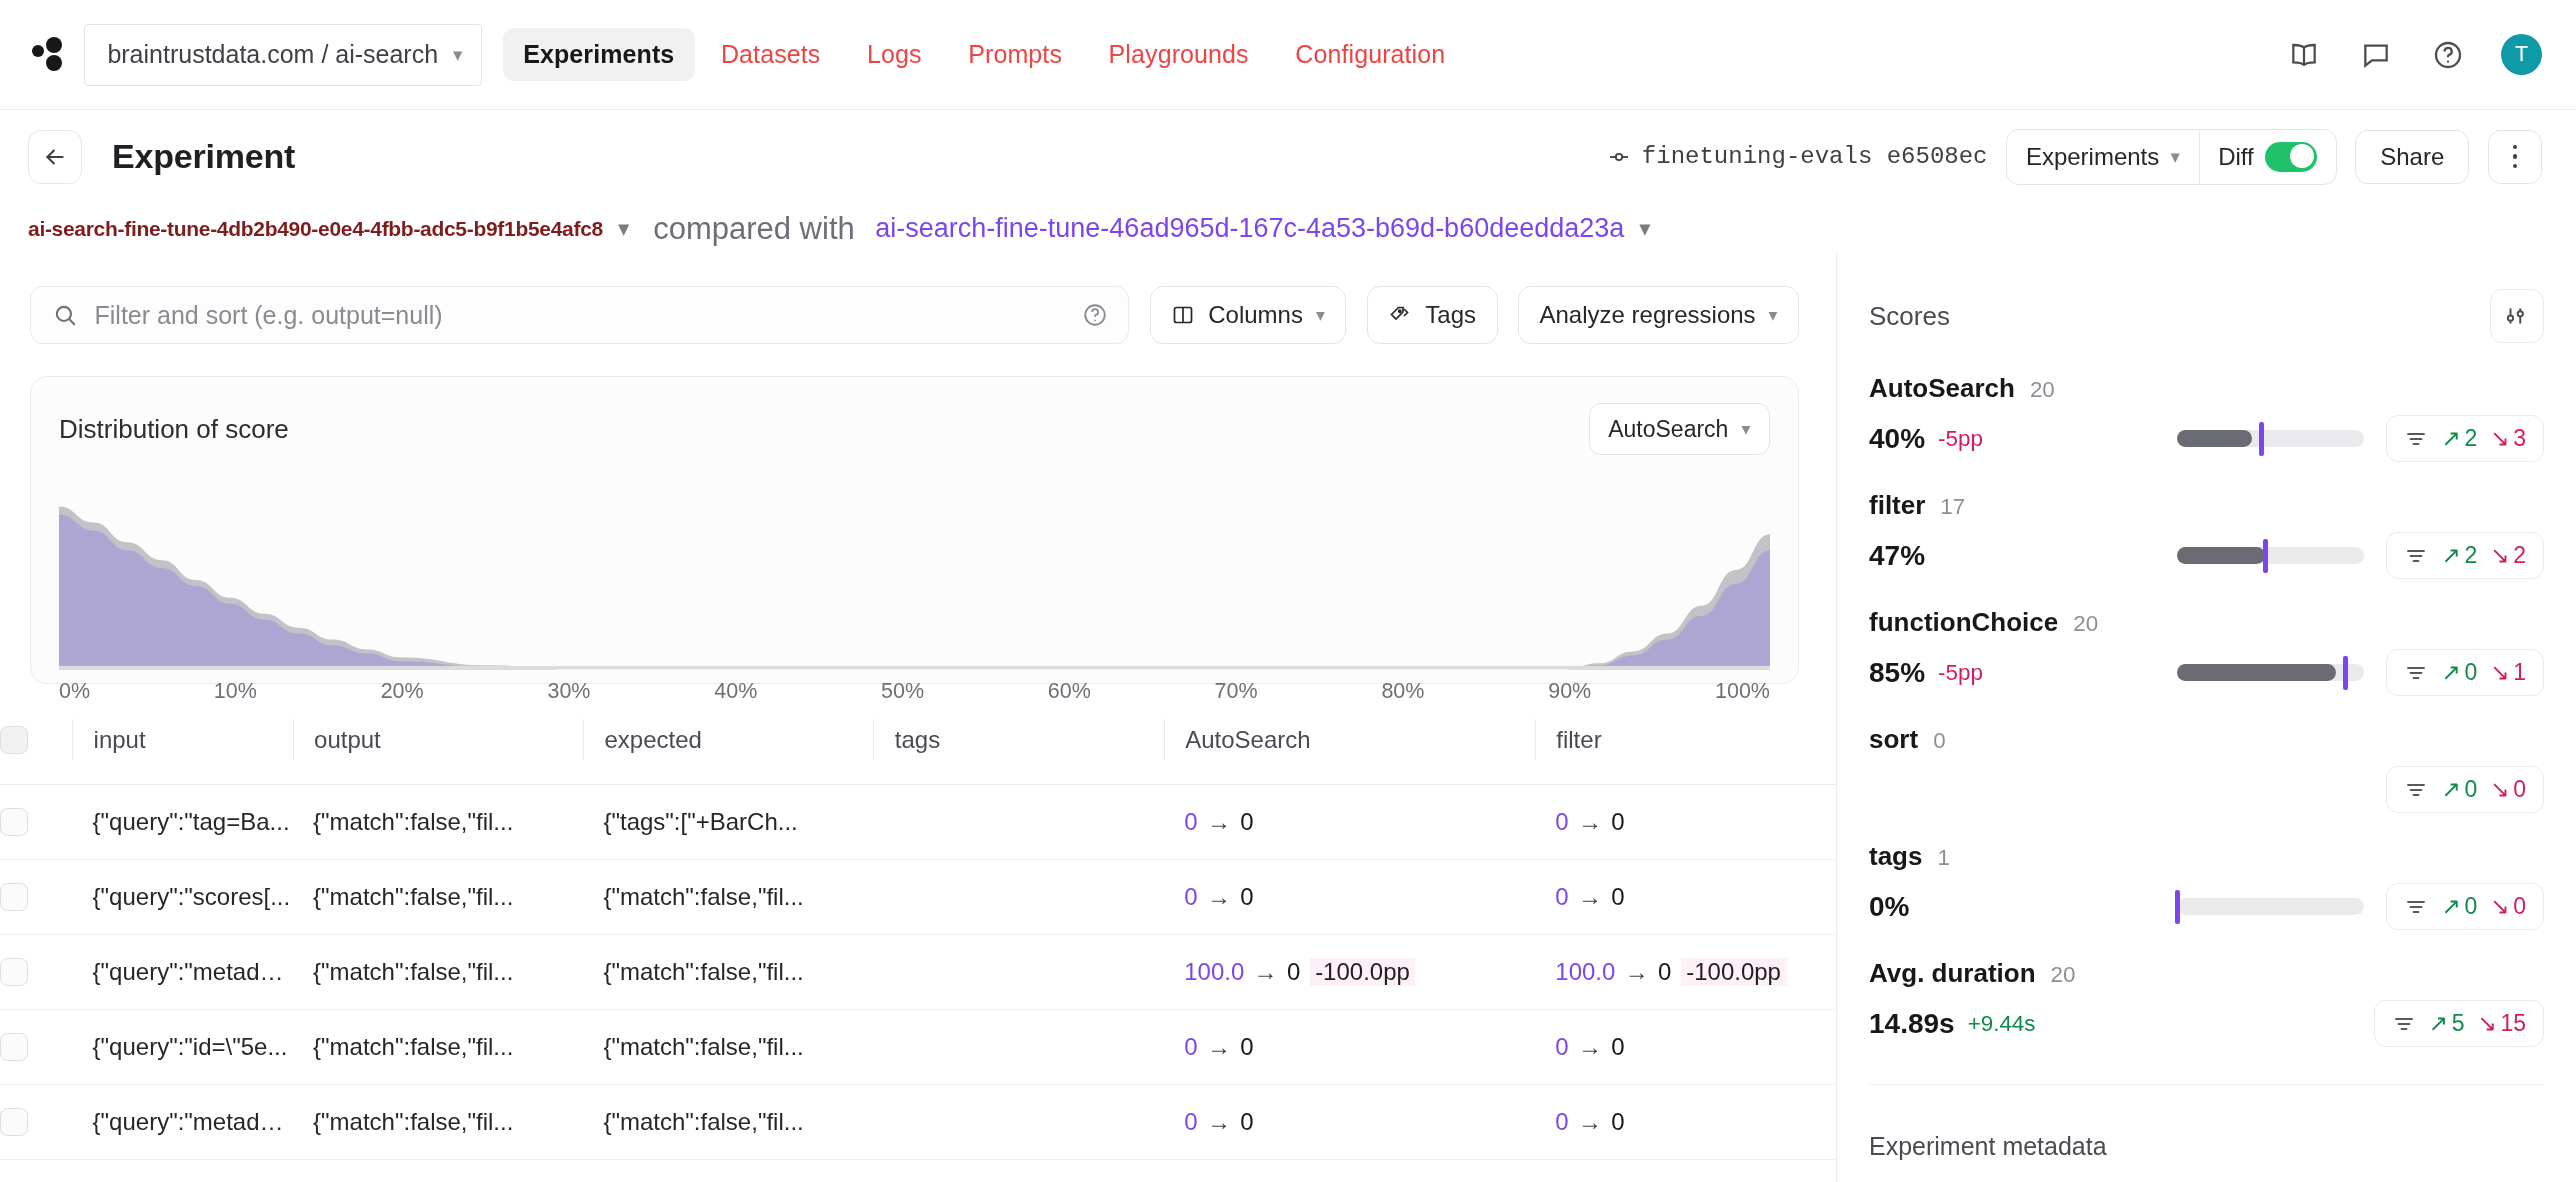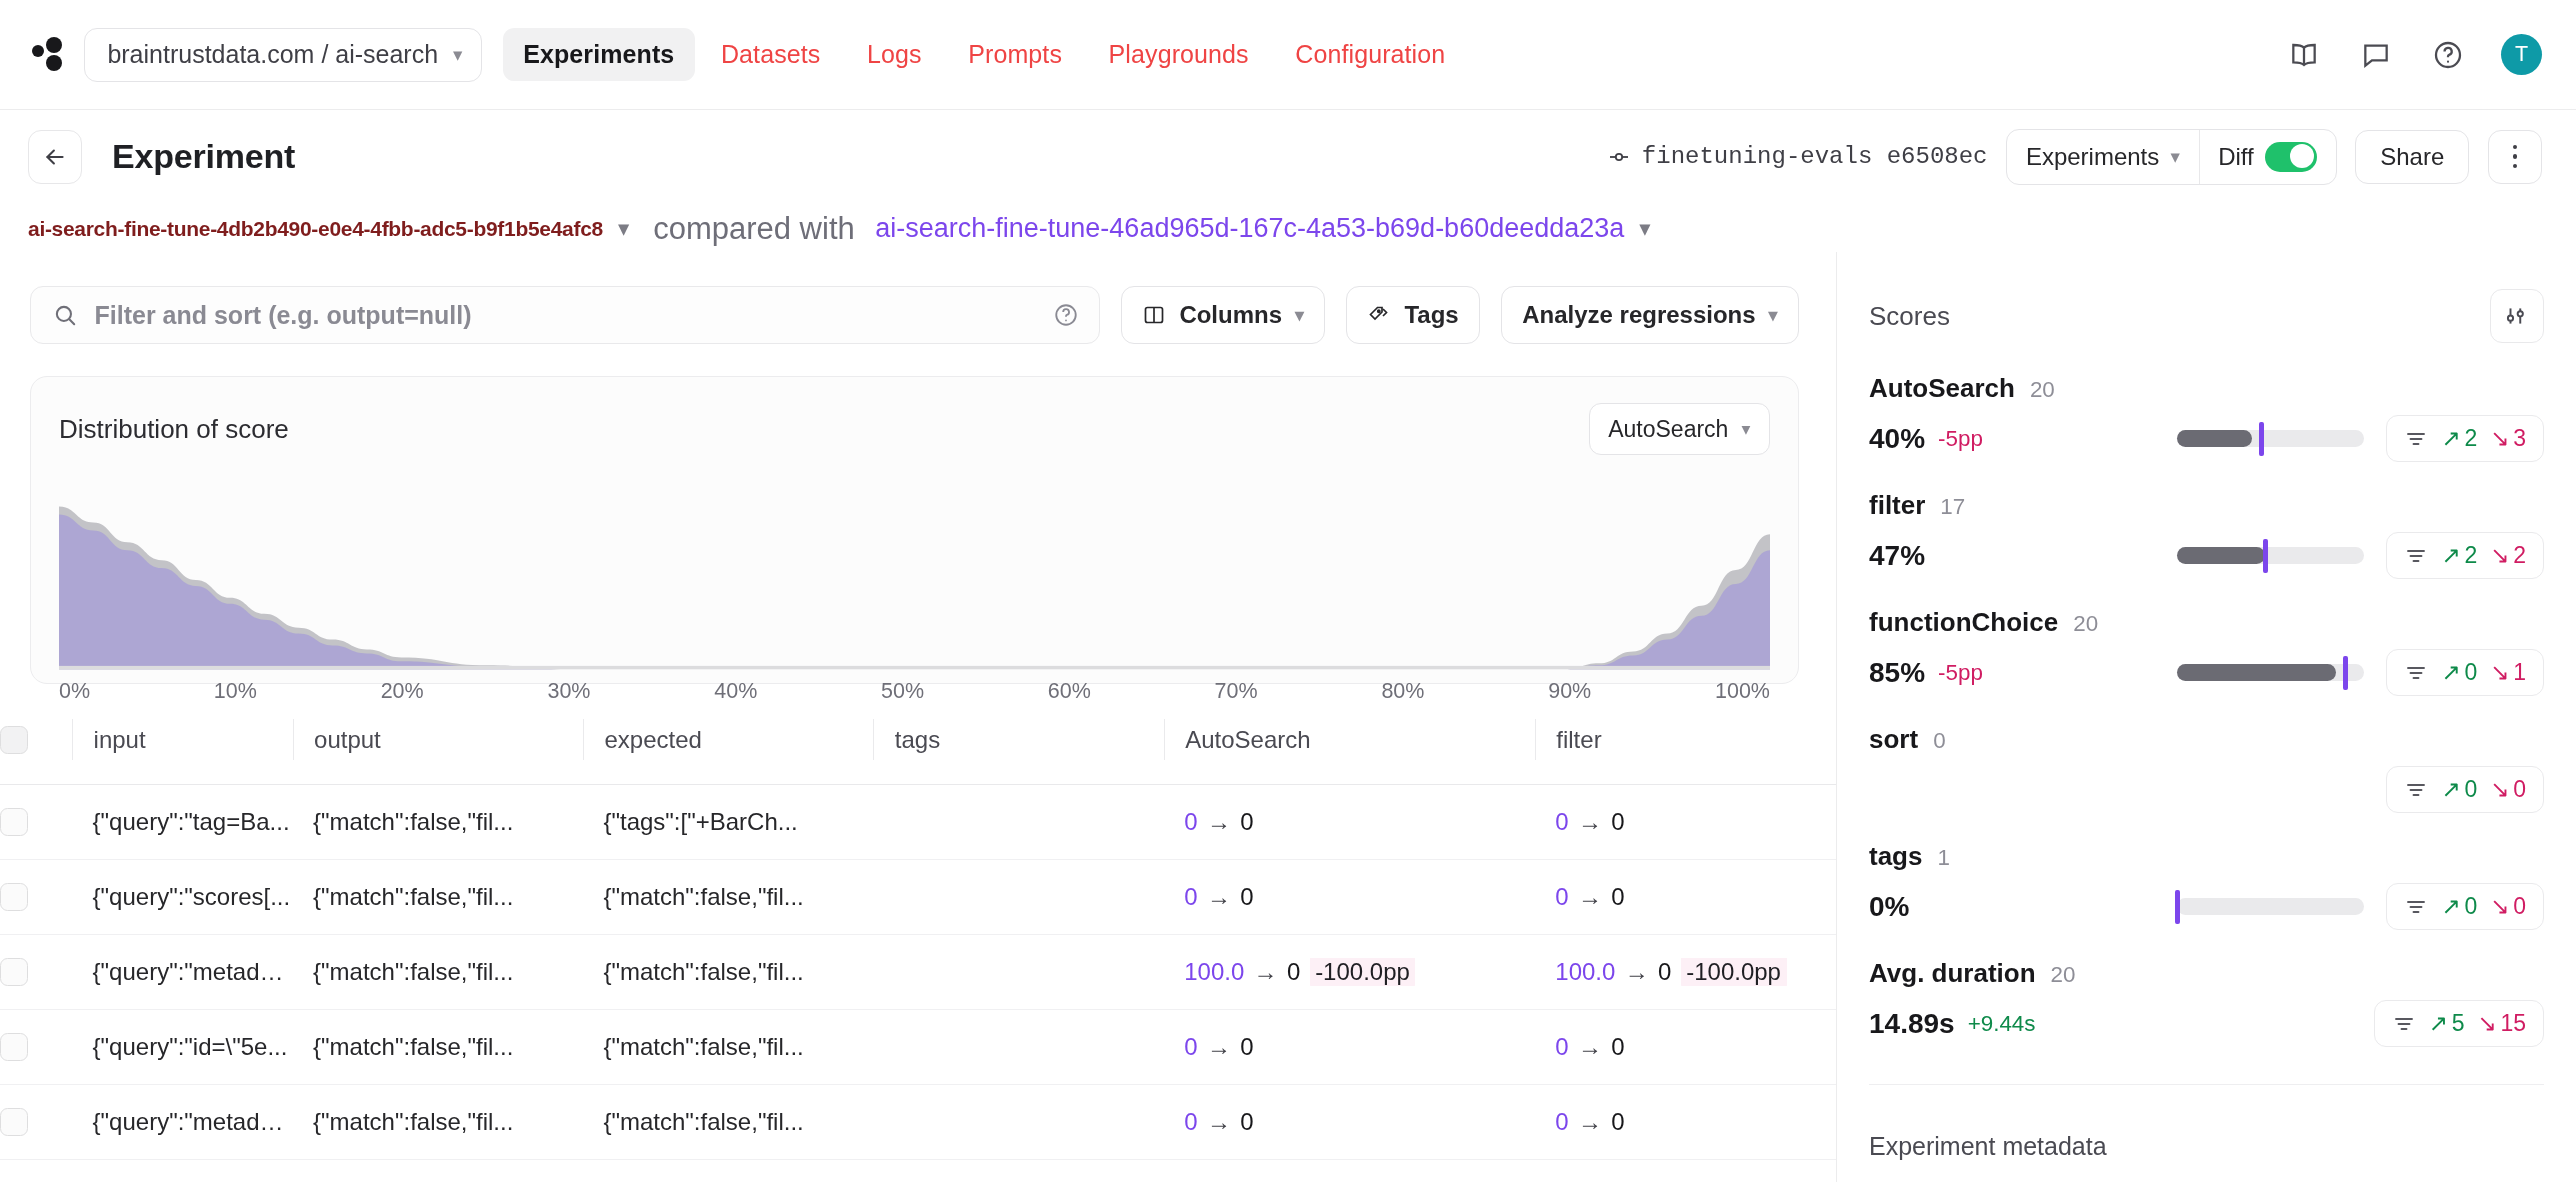--- a/index.html
+++ b/index.html
@@ -20,23 +20,23 @@
     border-bottom: 0.9px solid #ececed;
     background: #fff;
   }
   .logo { width: 41px; height: 41px; flex: 0 0 41px; position: relative; margin-right: 15px; }
   .logo i { position: absolute; background: #18181b; border-radius: 50%; display:block; }
   .logo i.a { width: 12px; height: 12px; left: 3.7px; top: 11.2px; }
   .logo i.b { width: 16px; height: 16px; left: 17.7px; top: 2.8px; }
   .logo i.c { width: 16px; height: 16px; left: 17.7px; top: 20.5px; }
 
   .projsel {
-    height: 54px; display: flex; align-items: center; gap: 15px;
+    height: 62px; display: flex; align-items: center; gap: 15px;
     padding: 0 18.7px 0 22.4px;
-    border: 0.9px solid #e4e4e7; border-radius: 13px;
+    border: 0.9px solid #e4e4e7; border-radius: 4px;
     background: #fff; font-size: 25px; color: #3f3f46; white-space: nowrap;
   }
   .projsel .chev { color: #8b8b93; font-size: 18.7px; }
 
   .navtabs { display: flex; align-items: center; margin-left: 20.5px; gap: 5.6px; }
   .navtab {
     font-size: 25px; color: #ef4444; padding: 12px 20.5px; border-radius: 11.2px;
     white-space: nowrap; letter-spacing: 0.1px;
   }
   .navtab.active { background: #f1f1f2; color: #18181b; font-weight: 700; }
@@ -81,21 +81,21 @@
   .chevsm { color: #7c7c85; font-size: 22.4px; margin-left: 15px; }
   .cmpwith { font-size: 31px; color: #6e6e78; margin-left: 24px; white-space: nowrap; }
   .expname2 { font-size: 27px; font-weight: 400; color: #7c46ec; margin-left: 20.5px; white-space: nowrap; }
 
   
   .body { flex: 1 1 auto; display: flex; min-height: 0; }
   .left { width: 1837px; flex: 0 0 1837px; display: flex; flex-direction: column; min-width:0; border-right: 0.9px solid #ececed;}
   .right { flex: 1 1 auto; min-width: 0; padding: 37px 32px 0 32px; }
 
   
-  .toolbar { display: flex; align-items: center; gap: 20.5px; padding: 34px 37px 4px 30px; font-weight: bold; }
+  .toolbar { display: flex; align-items: center; gap: 20.5px; padding: 34px 37px 4px 30px; }
   .searchbox {
     flex: 1 1 auto; min-width: 0; height: 58px;
     border: 0.9px solid #e9e9eb; border-radius: 13px; background: #fdfdfd;
     display: flex; align-items: center; padding: 0 20.5px; gap: 17px;
   }
   .searchbox .ph { font-size: 25px; color: #8a8a93; flex: 1 1 auto; }
   .tbtn {
     height: 58px; border: 0.9px solid #e4e4e7; border-radius: 13px; background: #fff;
     display: flex; align-items: center; gap: 13px; padding: 0 20.5px; font-size: 24px; color: #27272a; white-space: nowrap;
   }

